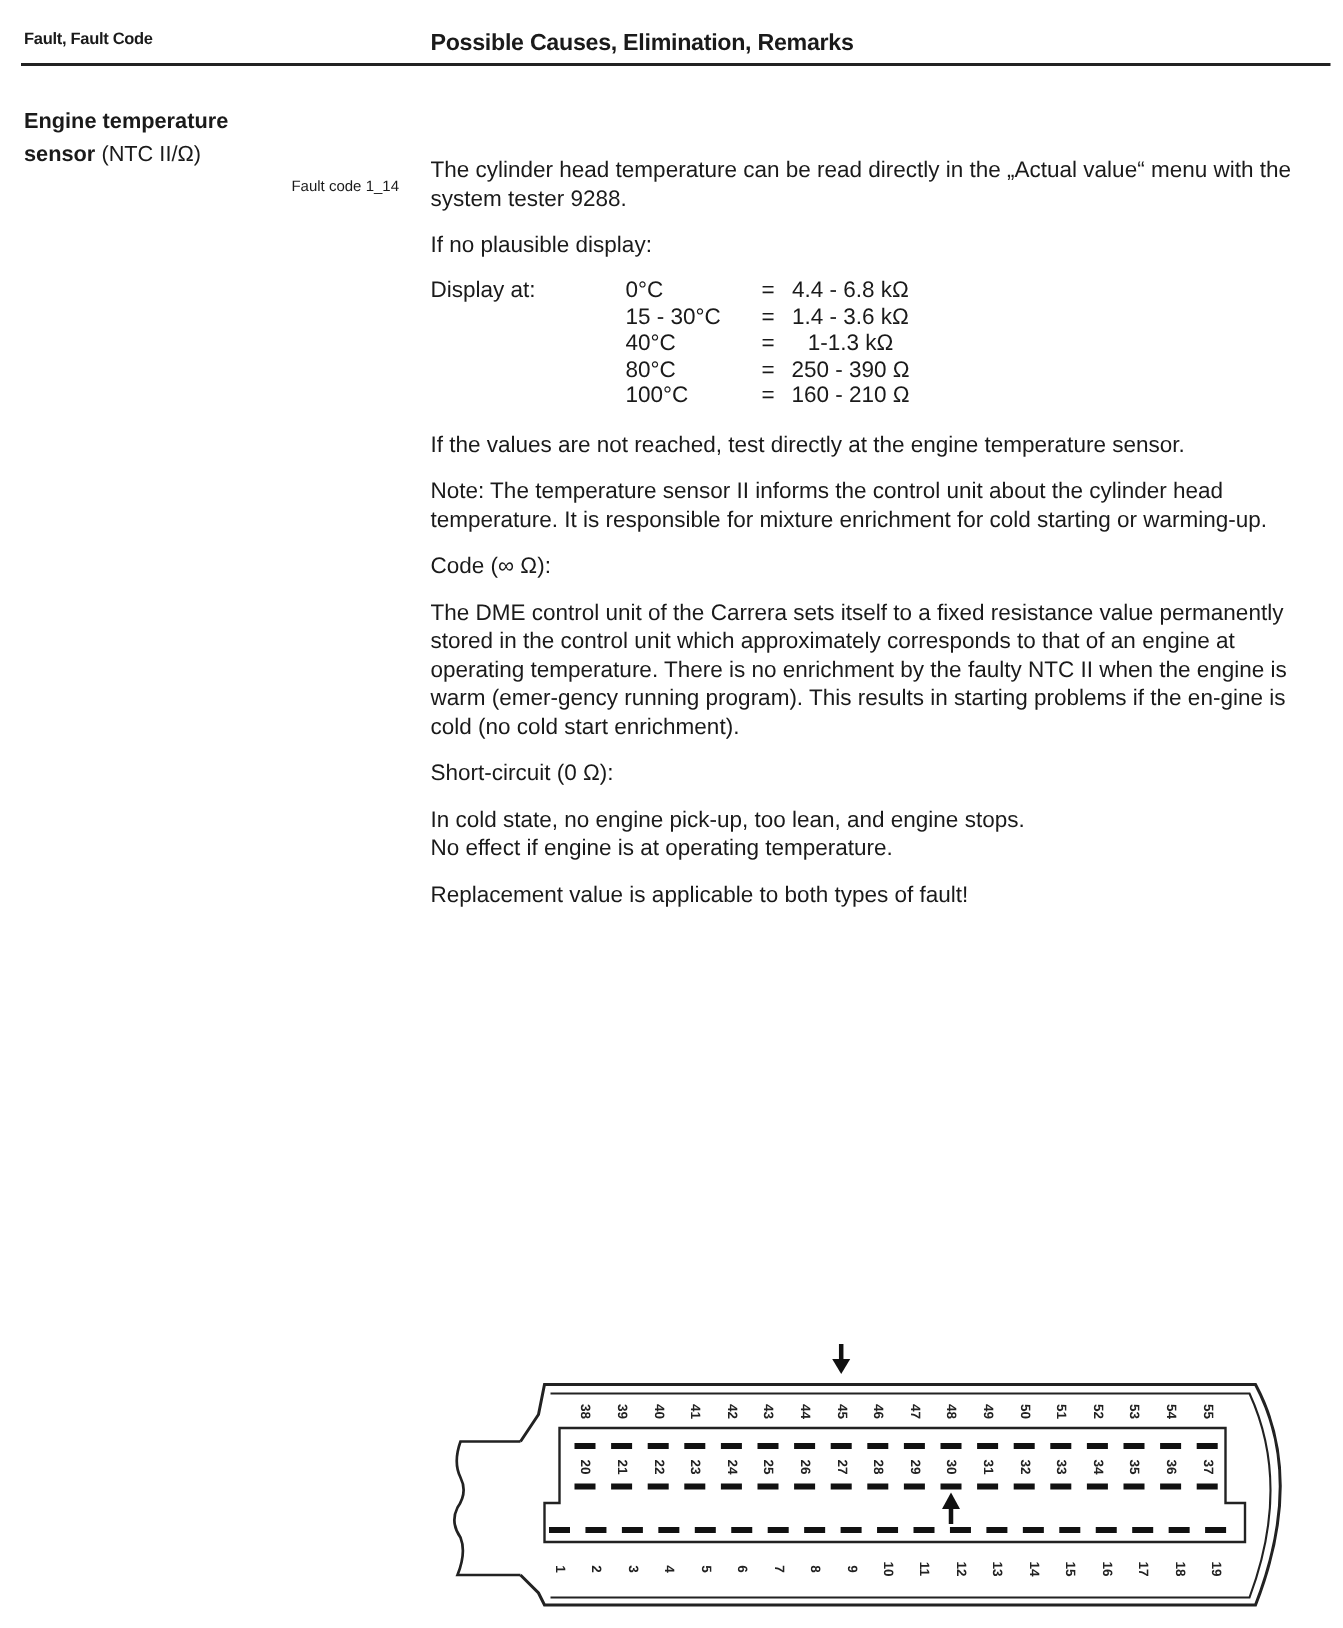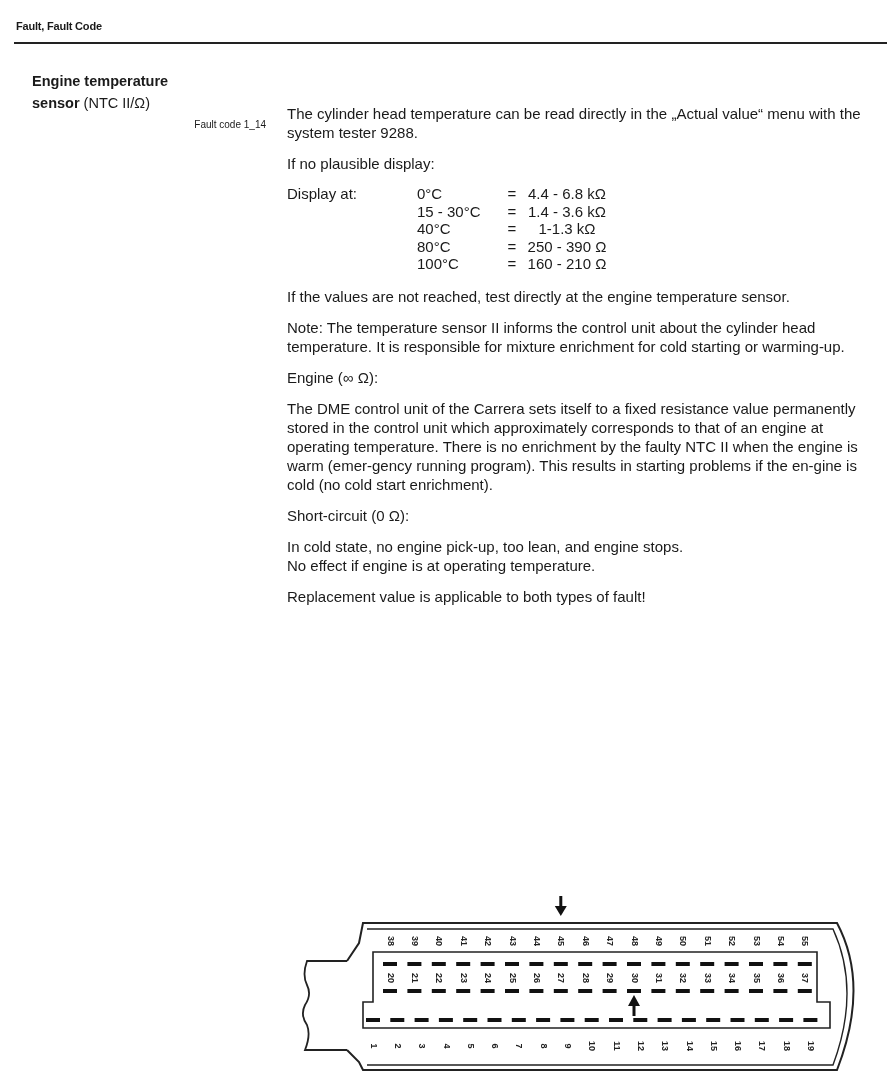--- a/index.html
+++ b/index.html
@@ -10,39 +10,40 @@
   .hdr {
     position: absolute; top: 14px; left: 14px; right: 8px; height: 28px;
     border-bottom: 2px solid #222;
   }
   .hdr .c1 { position: absolute; left: 2px; top: 6px; font-weight: bold; font-size: 11px; letter-spacing: -0.2px; }
   .hdr .c2 { position: absolute; left: 273px; top: 6px; font-weight: bold; font-size: 15.5px; letter-spacing: -0.2px; }
 
   .left { position: absolute; left: 16px; top: 70px; width: 250px; }
   .left .tp { font-weight: bold; font-size: 19px; margin-bottom: 6px; }
   .left .sensor { font-size: 14.5px; line-height: 22px; }
-  .left .sensor b { font-weight: bold; margin-left: 16px; }
+  .left .sensor b { font-weight: bold; }
   .left .code { font-size: 10px; line-height: 22px; text-align: right; }
 
   .right { position: absolute; left: 287px; top: 104px; width: 590px; font-size: 15px; line-height: 19px; }
   .right p { margin: 0 0 12px 0; }
   .tbl { display: grid; grid-template-columns: 130px 80px 30px 80px; margin: 0 0 14px 0; line-height: 17.5px; }
   .tbl .lbl { grid-column: 1; }
   .tbl .t { grid-column: 2; }
   .tbl .eq { grid-column: 3; text-align: center; }
   .tbl .v { grid-column: 4; text-align: center; }
 
   .diagram { position: absolute; left: 285px; top: 890px; width: 600px; height: 185px; }
   svg text { font-family: "Liberation Sans", sans-serif; font-weight: bold; font-size: 9px; fill: #222; }
 </style>
 </head>
 <body>
 
 <div class="hdr">
   <span class="c1">Fault, Fault Code</span>
+  <span class="c2">Possible Causes, Elimination, Remarks</span>
 </div>
 
 <div class="left">
   <div class="sensor">
     <b>Engine temperature</b><br>
     <b>sensor</b><span> (NTC II/Ω)</span>
   </div>
   <div class="code">Fault code 1_14</div>
 </div>
 
@@ -64,21 +65,21 @@
     <div class="t" style="grid-row:4">80°C</div>
     <div class="eq" style="grid-row:4">=</div>
     <div class="v" style="grid-row:4">250 - 390 Ω</div>
     <div class="t" style="grid-row:5">100°C</div>
     <div class="eq" style="grid-row:5">=</div>
     <div class="v" style="grid-row:5">160 - 210 Ω</div>
   </div>
 
   <p>If the values are not reached, test directly at the engine temperature sensor.</p>
   <p>Note: The temperature sensor II informs the control unit about the cylinder head temperature. It is responsible for mixture enrichment for cold starting or warming-up.</p>
-  <p>Engine (∞  Ω):</p>
+  <p>Code (∞  Ω):</p>
   <p>The DME control unit of the Carrera sets itself to a fixed resistance value permanently stored in the control unit which approximately corresponds to that of an engine at operating temperature. There is no enrichment by the faulty NTC II when the engine is warm (emer-gency running program). This results in starting problems if the en-gine is cold (no cold start enrichment).</p>
   <p>Short-circuit (0 Ω):</p>
   <p>
     <span>In cold state, no engine pick-up, too lean, and engine stops.</span><br>
     <span>No effect if engine is at operating temperature.</span>
   </p>
   <p>Replacement value is applicable to both types of fault!</p>
 </div>
 
 <div class="diagram">

